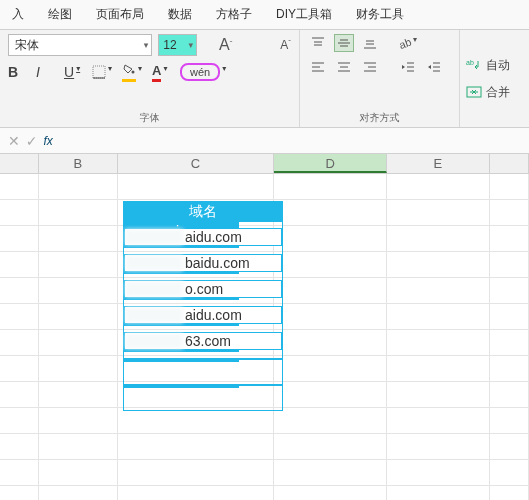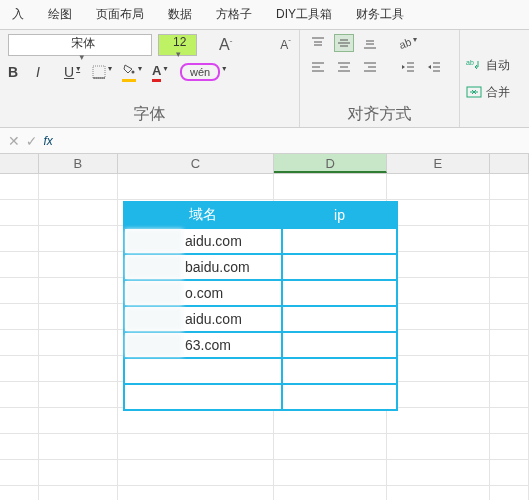--- a/index.html
+++ b/index.html
@@ -3,25 +3,25 @@
 <meta charset="utf-8">
 <style>
   * { box-sizing: border-box; margin: 0; padding: 0; font-family: "Microsoft YaHei", sans-serif; }
   body { width: 529px; height: 500px; background: #fff; overflow: hidden; font-size: 12px; color: #333; }
 
   .menubar { display: flex; gap: 16px; padding: 4px 8px; border-bottom: 1px solid #d0d0d0; background: #f9f9f9; }
   .menubar span { padding: 2px 4px; }
 
   .ribbon { background: #f3f3f3; border-bottom: 1px solid #d0d0d0; display: flex; height: 98px; }
   .ribgroup { border-right: 1px solid #d8d8d8; padding: 4px 8px 2px 8px; display: flex; flex-direction: column; justify-content: space-between; }
-  .ribgroup .label { text-align: center; font-size: 16px; color: #666; margin-top: 2px; }
+  .ribgroup .label { text-align: center; font-size: 10px; color: #666; margin-top: 2px; }
 
   .fontrow1 { display: flex; align-items: center; gap: 6px; }
-  .fontname { width: 150px; height: 22px; border: 1px solid #bbb; background: #fff; padding-left: 6px; display: flex; align-items: center; justify-content: space-between; flex-direction: column; }
-  .fontsize { width: 40px; height: 22px; border: 1px solid #bbb; background: #bef264; padding-left: 4px; display: flex; align-items: center; justify-content: space-between; flex-direction: column; }
+  .fontname { width: 150px; height: 22px; border: 1px solid #bbb; background: #fff; padding-left: 6px; display: flex; align-items: center; justify-content: space-between; }
+  .fontsize { width: 40px; height: 22px; border: 1px solid #bbb; background: #5eead4; padding-left: 4px; display: flex; align-items: center; justify-content: space-between; }
   .dd { font-size: 9px; color: #666; padding-right: 3px; }
   .aa-up, .aa-dn { font-size: 14px; color: #555; position: relative; }
   .aa-up { font-size: 16px; margin-left: 16px; }
   .aa-dn { font-size: 12px; margin-left: 42px; }
   .caret { font-size: 8px; position: relative; top: -4px; }
 
   .fontrow2 { display: flex; align-items: center; gap: 10px; margin-top: 6px; }
   .fbtn { min-width: 18px; text-align: center; font-size: 14px; color: #444; display: flex; align-items: center; }
   .fbtn .caret { margin-left: 2px; }
   .bold { font-weight: bold; }
@@ -54,21 +54,21 @@
   .chC { width: 160px; }
   .chD { width: 115px; }
   .chD.sel { background: #c8e6c8; border-bottom: 2px solid #2e7d32; }
   .chE { width: 105px; }
   .chF { width: 40px; }
 
   .gridrow { display: flex; height: 26px; }
   .cell { border-right: 1px solid #e4e4e4; border-bottom: 1px solid #e4e4e4; }
 
   .table { position: absolute; left: 123px; top: 47px; border: 1px solid #1fb6e8; }
-  .trow { display: flex; height: 26px; }
+  .trow { display: flex; height: 26px; flex-direction: column; }
   .th, .td { border: 1px solid #1fb6e8; display: flex; align-items: center; padding-left: 8px; font-size: 14px; }
   .thC, .tdC { width: 158px; }
   .thD, .tdD { width: 115px; }
   .th { background: #1fb6e8; color: #fff; justify-content: center; padding: 0; }
   .td { background: #fff; color: #333; }
   .blur { position: absolute; left: 0; top: 0; width: 58px; height: 100%; background: rgba(245,248,250,0.9); filter: blur(2px); }
 </style>
 </head>
 <body>
 

